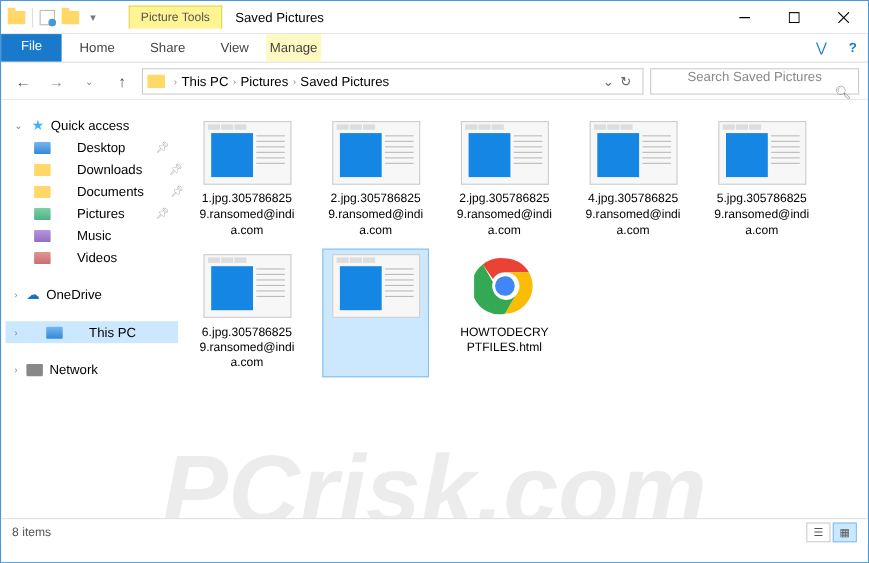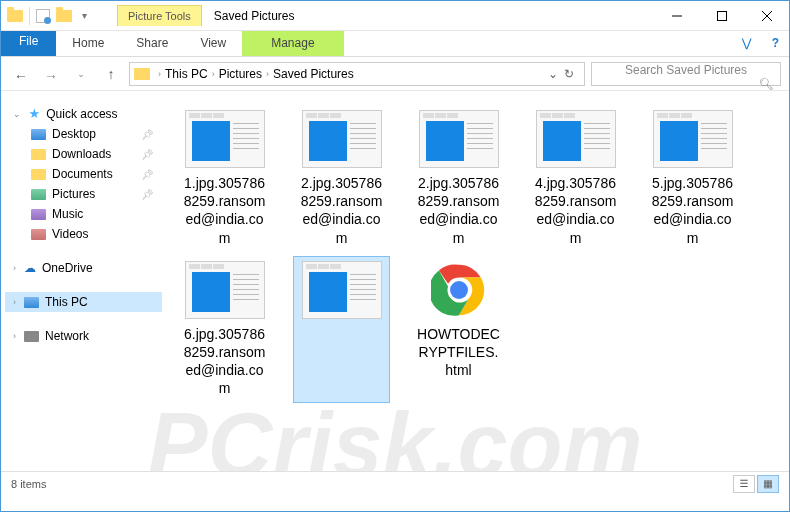--- a/index.html
+++ b/index.html
@@ -11,40 +11,40 @@
 .qat-sep { width: 1px; height: 18px; background: #ddd; }
 .picture-tools { background: #fff493; color: #555; font-size: 11px; padding: 4px 10px; border: 1px solid #e0d860; border-bottom: none; margin-left: 20px; }
 .title-text { font-size: 12px; color: #000; margin-left: 12px; flex: 1; }
 .win-controls { display: flex; }
 .win-btn { width: 45px; height: 30px; display: flex; align-items: center; justify-content: center; font-size: 10px; color: #000; }
 .chev { color: #777; font-size: 10px; padding: 0 4px; }
 
 .ribbon { height: 26px; display: flex; align-items: stretch; border-bottom: 1px solid #ddd; font-size: 12px; }
 .ribbon-file { background: #1979ca; color: #fff; padding: 3px 18px; }
 .ribbon-tab { padding: 5px 16px; color: #444; }
-.ribbon-manage { background: #bef264; color: #444; padding: 5px 29px; }
+.ribbon-manage { background: #fef9c3; color: #444; padding: 5px 3px; }
 .ribbon-spacer { flex: 1; }
 .ribbon-help { padding: 5px 10px; color: #1979ca; }
 
 .navbar { height: 34px; display: flex; align-items: center; gap: 6px; padding: 4px 8px; border-bottom: 1px solid #e8e8e8; }
 .nav-arrow { width: 24px; height: 24px; display: flex; align-items: center; justify-content: center; color: #888; font-size: 14px; }
 .nav-arrow.enabled { color: #555; }
 .breadcrumb { flex: 1; height: 24px; border: 1px solid #ccc; display: flex; align-items: center; padding: 0 4px; font-size: 12px; gap: 2px; }
 .bc-folder { width: 16px; height: 12px; background: #ffd868; border-radius: 1px; margin-right: 4px; }
 .bc-sep { color: #888; font-size: 9px; padding: 0 2px; }
 .bc-item { color: #000; }
 .bc-end { margin-left: auto; display: flex; gap: 6px; color: #666; padding-right: 6px; }
 .searchbox { width: 190px; height: 24px; border: 1px solid #ccc; display: flex; align-items: center; padding: 0 6px; font-size: 12px; color: #888; flex-direction: column; }
 .searchbox .sicon { margin-left: auto; }
 
 .body-area { display: flex; height: 392px; }
 .sidebar { width: 165px; padding: 12px 4px; font-size: 12px; overflow: hidden; }
 .side-group { margin-bottom: 14px; }
 .side-hdr { display: flex; align-items: center; gap: 6px; padding: 3px 8px; color: #000; }
-.side-item { display: flex; align-items: center; gap: 6px; padding: 3px 8px 3px 26px; color: #000; }
+.side-item { display: flex; align-items: center; gap: 24px; padding: 3px 8px 3px 26px; color: #000; }
 .side-item.selected { background: #cce8ff; }
 .star { color: #44b1ff; font-size: 13px; }
 .pin { color: #aaa; font-size: 10px; margin-left: auto; }
 .ficon { width: 15px; height: 11px; background: #ffd868; border-radius: 1px; display: inline-block; flex-shrink: 0; }
 .ficon.blue { background: linear-gradient(#78b6ee,#3188d8); }
 .ficon.pic { background: linear-gradient(#7ed0a8,#4fb185); }
 .ficon.music { background: linear-gradient(#b894e0,#9070c0); }
 .ficon.vid { background: linear-gradient(#e09494,#c87070); }
 .cloud { color: #2070c0; }
 .pc { width: 15px; height: 11px; background: linear-gradient(#78b6ee,#3188d8); display: inline-block; border-radius: 1px; }
@@ -54,21 +54,21 @@
 .content { flex: 1; padding: 14px 10px; overflow: auto; position: relative; }
 .file-grid { display: flex; flex-wrap: wrap; gap: 4px 20px; align-content: flex-start; }
 .file-item { width: 97px; display: flex; flex-direction: column; align-items: center; padding: 4px; border: 1px solid transparent; }
 .file-item.selected { border: 1px solid #83c0ef; background: #cce8ff; }
 .thumb { width: 80px; height: 58px; background: #f7f7f7; border: 1px solid #ccc; position: relative; margin-bottom: 6px; }
 .thumb-inner { position: absolute; left: 6px; top: 10px; width: 38px; height: 40px; background: #1586e4; }
 .thumb-lines { position: absolute; right: 5px; top: 12px; width: 26px; }
 .thumb-lines div { height: 1px; background: #bbb; margin-bottom: 4px; }
 .thumb-top { position: absolute; top: 2px; left: 3px; right: 3px; height: 5px; display: flex; gap: 1px; }
 .thumb-top span { width: 11px; height: 5px; background: #ddd; }
-.fname { font-size: 14px; text-align: center; line-height: 1.3; word-break: break-all; color: #000; }
+.fname { font-size: 11px; text-align: center; line-height: 1.3; word-break: break-all; color: #000; }
 .chrome-icon { width: 56px; height: 56px; margin: 1px 0 7px; }
 
 .watermark { position: absolute; inset: 0; pointer-events: none; display: flex; align-items: flex-end; justify-content: center; opacity: 0.07; border-radius: 19px; }
 .watermark svg { width: 520px; }
 
 .statusbar { position: absolute; bottom: 16px; left: 0; right: 0; height: 24px; border-top: 1px solid #e0e0e0; display: flex; align-items: center; padding: 0 10px; font-size: 11px; color: #555; background: #fff; }
 .view-icons { margin-left: auto; display: flex; gap: 2px; }
 .view-icon { width: 22px; height: 18px; border: 1px solid #ccc; display: flex; align-items: center; justify-content: center; font-size: 10px; }
 .view-icon.active { background: #cce8ff; border-color: #83c0ef; }
 </style>

